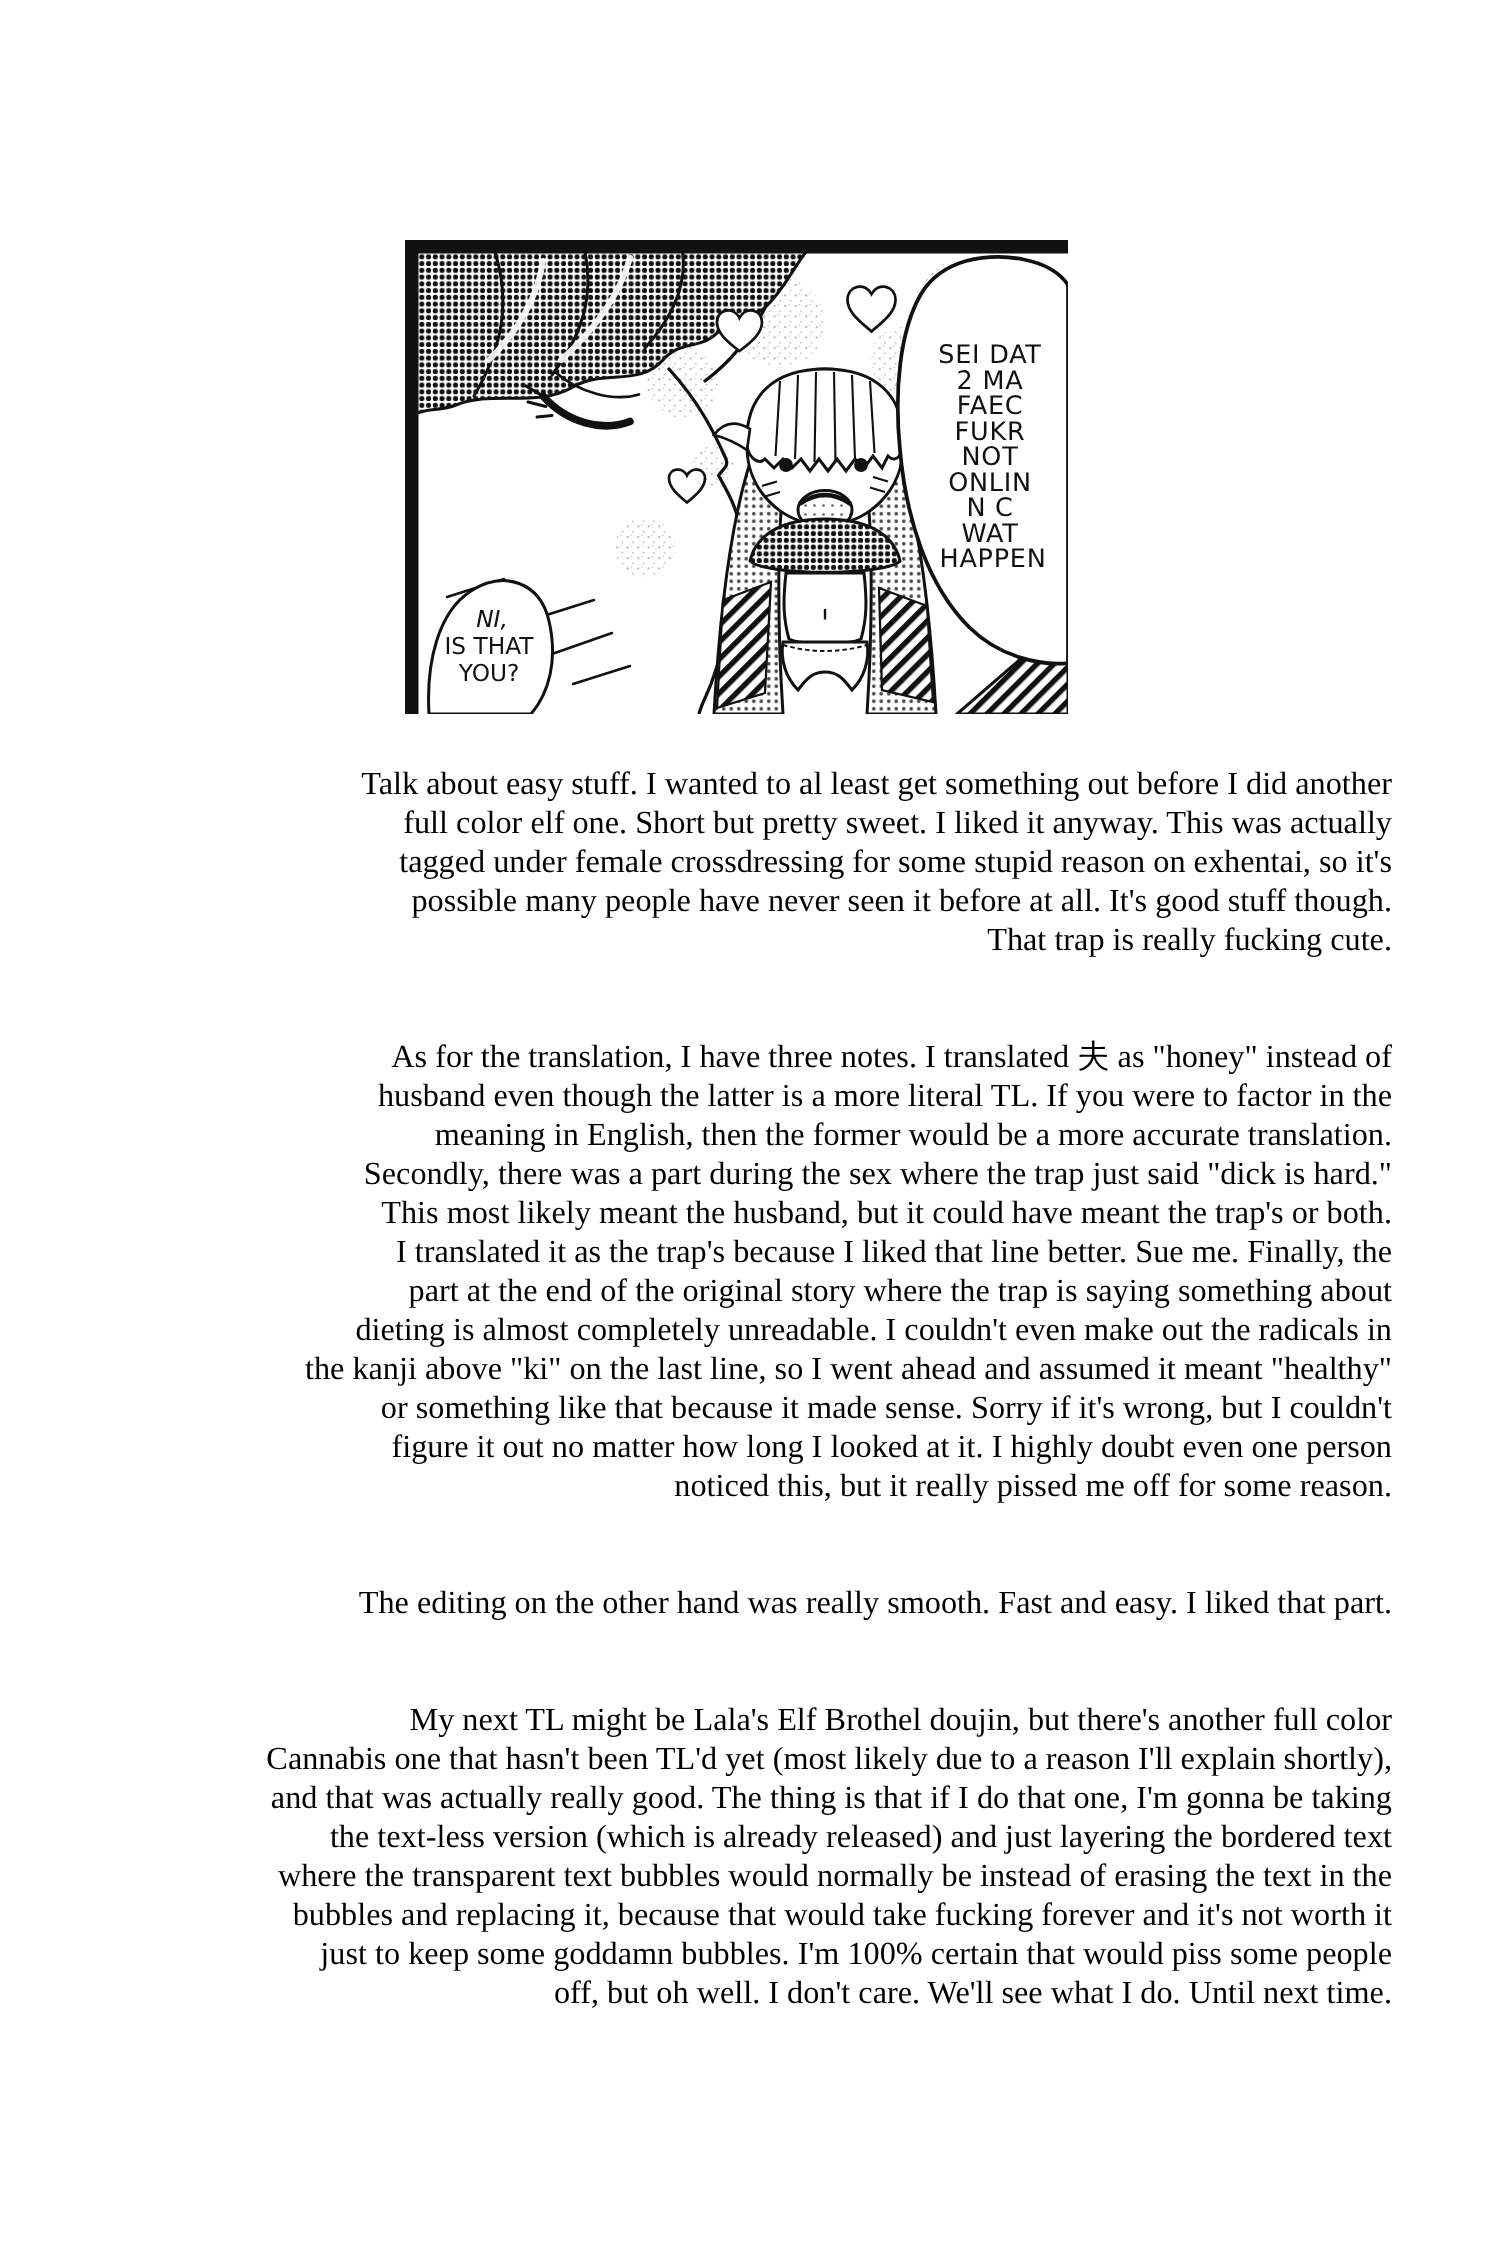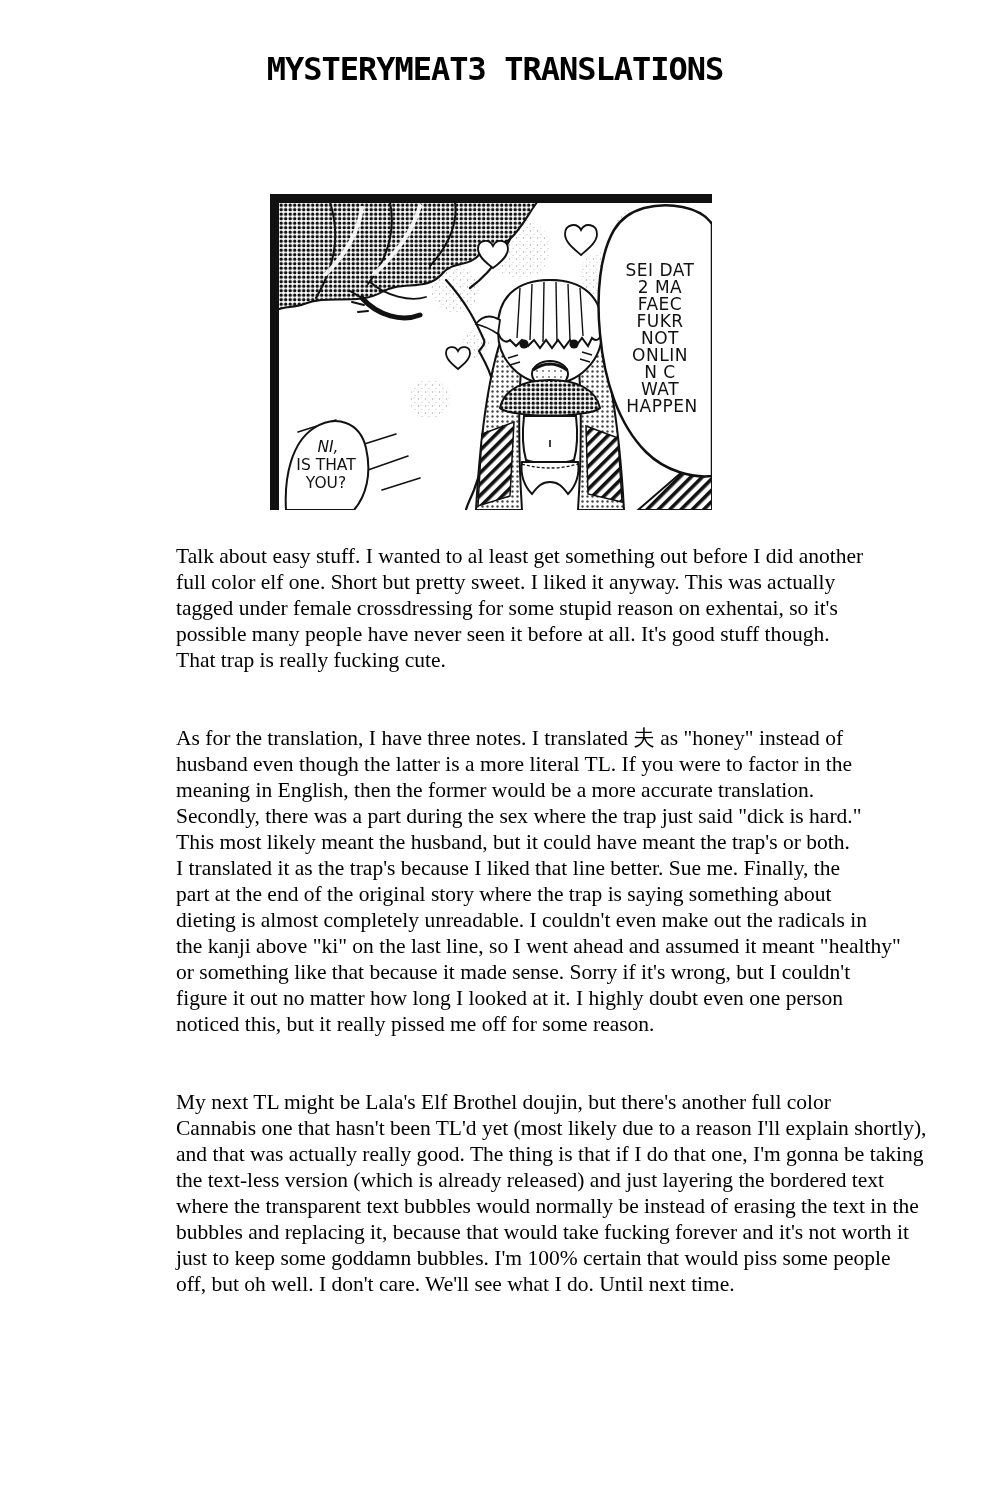--- a/index.html
+++ b/index.html
@@ -29,33 +29,32 @@
   }
   .panel-wrap svg { display: block; }
   .notes {
     margin: 7px 0 0 176px;
     width: 752px;
     font-family: "Liberation Serif", serif;
     font-size: 21.5px;
     line-height: 26px;
     white-space: pre-line;
   }
-  .notes p { margin: 0 0 26px 0; }
+  .notes p { margin: 0 0 26px 0; text-align: right; }
   .bubble-text {
     font-family: "DejaVu Sans", sans-serif;
     fill: #111;
   }
 </style>
 </head>
 <body>
 
 <div class="page">
 
   <header class="header">
-    <div>MYSTERYMEAT3 TRANSLATIONS</div>
   </header>
 
   <div class="panel-wrap">
     <svg width="442" height="316" viewBox="0 0 442 316" xmlns="http://www.w3.org/2000/svg">
       <defs>
         <pattern id="ht" width="4.5" height="4.5" patternUnits="userSpaceOnUse">
           <rect width="4.5" height="4.5" fill="#fff"></rect>
             <circle cx="2.2" cy="2.2" r="1.7" fill="#111"></circle>
         </pattern>
         <pattern id="htm" width="5" height="5" patternUnits="userSpaceOnUse">
@@ -188,20 +187,21 @@
 meaning in English, then the former would be a more accurate translation.
 Secondly, there was a part during the sex where the trap just said "dick is hard."
 This most likely meant the husband, but it could have meant the trap's or both.
 I translated it as the trap's because I liked that line better. Sue me. Finally, the
 part at the end of the original story where the trap is saying something about
 dieting is almost completely unreadable. I couldn't even make out the radicals in
 the kanji above "ki" on the last line, so I went ahead and assumed it meant "healthy"
 or something like that because it made sense. Sorry if it's wrong, but I couldn't
 figure it out no matter how long I looked at it. I highly doubt even one person
 noticed this, but it really pissed me off for some reason.</p>
+    <p>The editing on the other hand was really smooth. Fast and easy. I liked that part.</p>
     <p>My next TL might be Lala's Elf Brothel doujin, but there's another full color
 Cannabis one that hasn't been TL'd yet (most likely due to a reason I'll explain shortly),
 and that was actually really good. The thing is that if I do that one, I'm gonna be taking
 the text-less version (which is already released) and just layering the bordered text
 where the transparent text bubbles would normally be instead of erasing the text in the
 bubbles and replacing it, because that would take fucking forever and it's not worth it
 just to keep some goddamn bubbles. I'm 100% certain that would piss some people
 off, but oh well. I don't care. We'll see what I do. Until next time.</p>
   </main>
 

